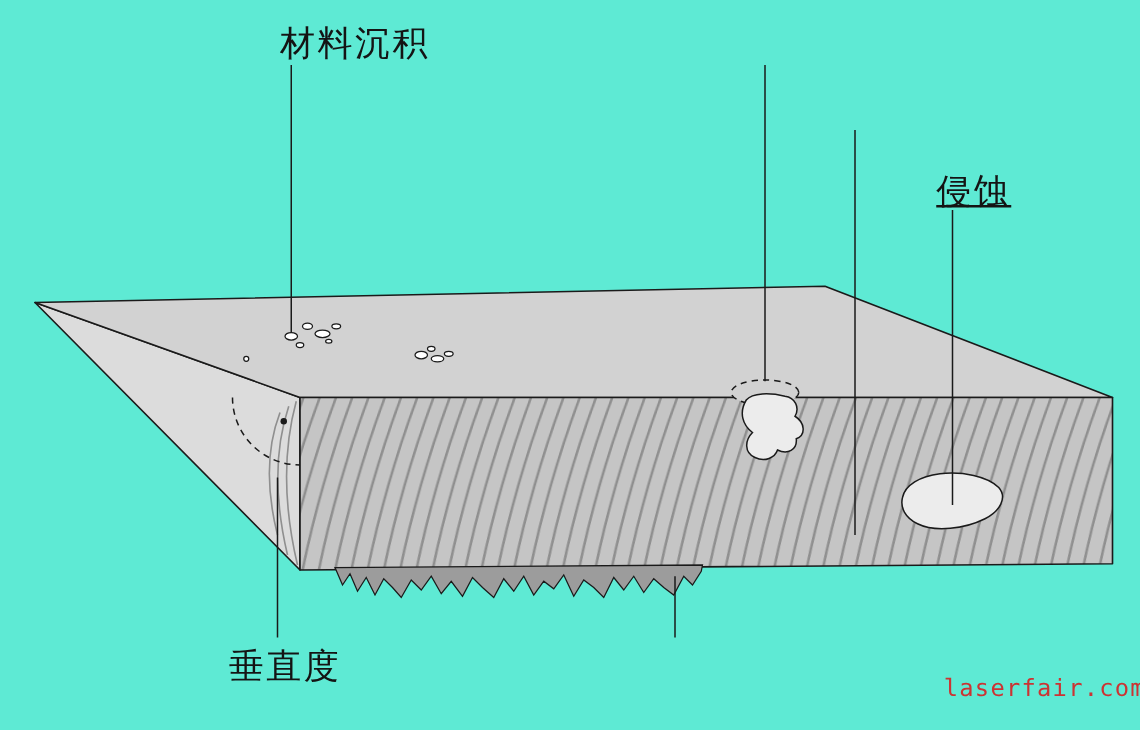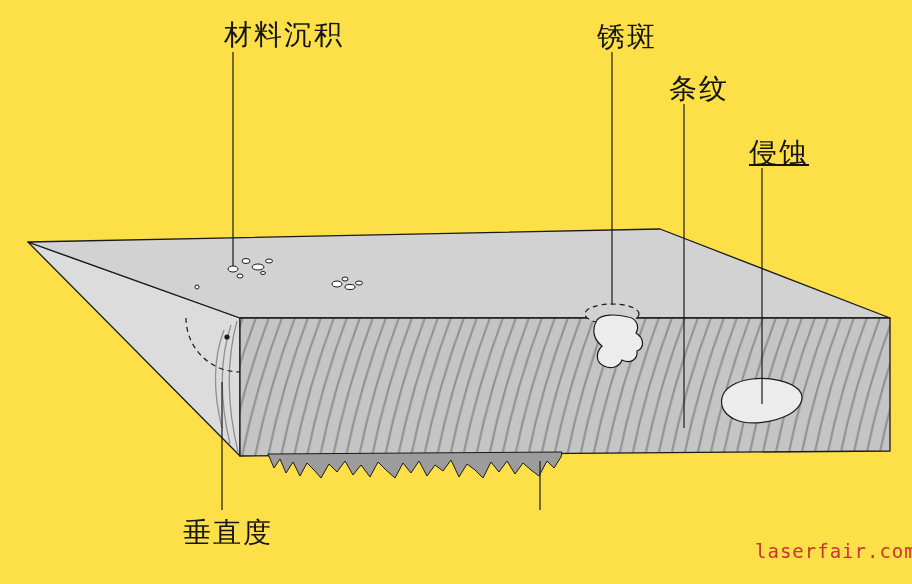--- a/index.html
+++ b/index.html
@@ -1,16 +1,16 @@
 <!DOCTYPE html>
 <html style="--c-text: #141414; --c-outline: #1a1a1a; --c-top-face: #d2d2d2; --c-left-face: #dcdcdc; --c-front-face: #c5c5c5; --c-striation: #8f8f8f; --c-burr: #9c9c9c; --c-defect-fill: #ececec; --c-deposit-fill: #ffffff; --c-watermark: #cc3333;"><head>
 <meta charset="utf-8">
 <style>
   html,body{margin:0;padding:0;background:#ffffff;}
-  .stage{position:relative;width:912px;height:584px;background:#fde047;overflow:hidden;
+  .stage{position:relative;width:912px;height:584px;background:#5eead4;overflow:hidden;
          font-family:"Liberation Serif","DejaVu Serif",serif;}
   .stage svg{position:absolute;left:0;top:0;}
   .label{position:absolute;font-size:28px;color:var(--c-text,#141414);letter-spacing:2px;white-space:nowrap;}
   .lbl-deposit{left:224px;top:16px;}
   .lbl-rust{left:597px;top:18px;}
   .lbl-striation{left:669px;top:70px;}
   .lbl-erosion{left:749px;top:134px;text-decoration:underline;}
   .lbl-perp{left:183px;top:514px;}
   .lbl-burr{left:501px;top:514px;}
   .watermark{position:absolute;left:755px;top:540px;font-family:"DejaVu Sans Mono",monospace;
@@ -70,18 +70,16 @@
       <line x1="233" y1="52" x2="233" y2="266"></line>
       <line x1="612" y1="52" x2="612" y2="305"></line>
       <line x1="684" y1="104" x2="684" y2="428"></line>
       <line x1="762" y1="168" x2="762" y2="404"></line>
       <line x1="222" y1="510" x2="222" y2="382"></line>
       <line x1="540" y1="510" x2="540" y2="461"></line>
     </g>
   </svg>
 
   <div class="label lbl-deposit">材料沉积</div>
-  <div class="label lbl-rust">锈斑</div>
-  <div class="label lbl-striation">条纹</div>
   <div class="label lbl-erosion">侵蚀</div>
   <div class="label lbl-perp">垂直度</div>
   <div class="watermark">laserfair.com</div>
 </div>
 
 </body></html>

